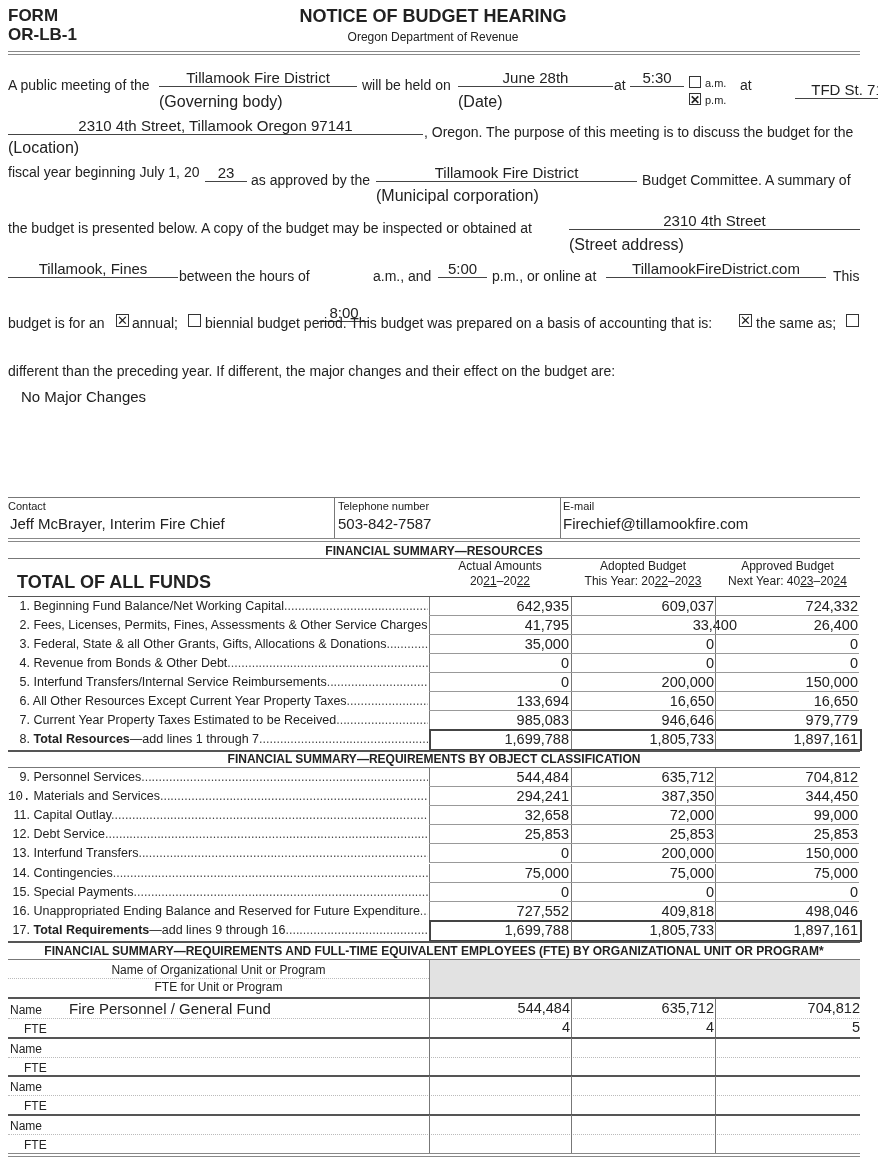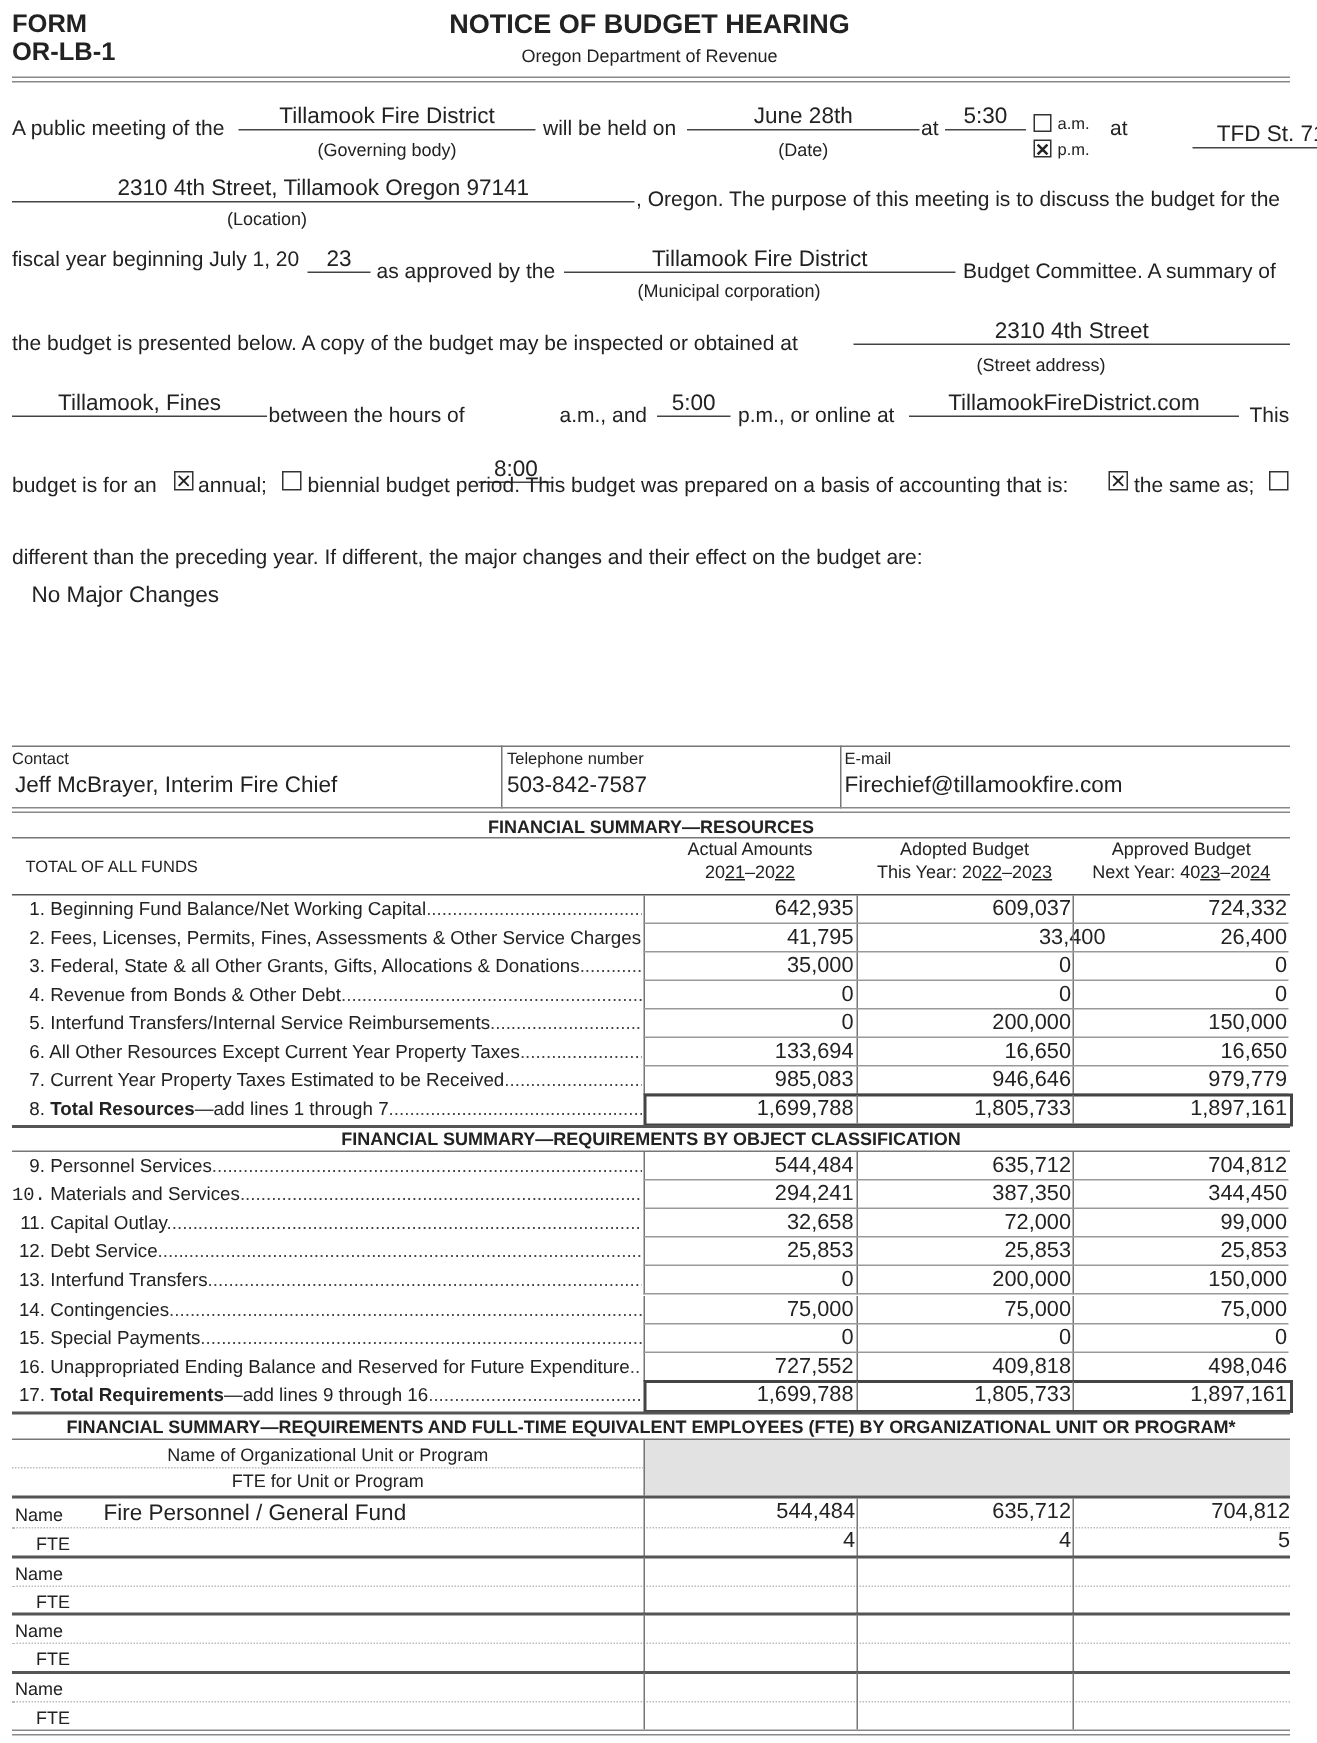--- a/index.html
+++ b/index.html
@@ -5,21 +5,21 @@
   html, body { margin:0; padding:0; background:#fff; }
   body { width:878px; height:1162px; position:relative; overflow:hidden;
          font-family:"Liberation Sans", sans-serif; color:#222; }
   .abs { position:absolute; }
   .form-id { left:8px; top:6px; font-weight:bold; font-size:17px; line-height:19px; color:#222; }
   .title { left:0; width:866px; top:6px; text-align:center; font-weight:bold; font-size:18px; }
   .subtitle { left:0; width:866px; top:30px; text-align:center; font-size:12px; }
   .dbl { left:8px; width:852px; border-top:1px solid #888; border-bottom:1px solid #888; height:2px; }
   .txt { font-size:14px; white-space:nowrap; }
   .fill { font-size:15px; text-align:center; border-bottom:1px solid #444; white-space:nowrap; }
-  .cap { font-size:12px; text-align:center; white-space:nowrap; }
+  .cap { font-size:16px; white-space:nowrap; }
   .cb { width:12px; height:12px; border:1px solid #333; font-size:12px; line-height:12px; text-align:center; box-sizing:border-box; }
   .cbx { width:13px; height:13px; border:1px solid #333; font-size:13px; line-height:12px; text-align:center; box-sizing:border-box; }
   .hline { height:0; border-top:1px solid #777; }
   .vline { width:0; border-left:1px solid #777; }
   .small { font-size:11px; }
   .sec { font-weight:bold; font-size:12px; text-align:center; white-space:nowrap; }
   .row-label { font-size:12.5px; white-space:nowrap; overflow:hidden; }
   .num { font-size:14.5px; text-align:right; white-space:nowrap; }
   .thick { border-top:2px solid #555; height:0; }
   .dots { color:#444; }
@@ -92,21 +92,21 @@
 <span class="abs small" style="left:8px; top:500px;">Contact</span>
 <span class="abs" style="left:10px; top:515px; font-size:15px;">Jeff McBrayer, Interim Fire Chief</span>
 <span class="abs small" style="left:338px; top:500px;">Telephone number</span>
 <span class="abs" style="left:338px; top:515px; font-size:15px;">503-842-7587</span>
 <span class="abs small" style="left:563px; top:500px;">E-mail</span>
 <span class="abs" style="left:563px; top:515px; font-size:15px;">Firechief@tillamookfire.com</span>
 <div class="abs dbl" style="left:8px; top:538px; width:852px;"></div>
 
 <div class="abs sec" style="left:8px; width:852px; top:544px;">FINANCIAL SUMMARY—RESOURCES</div>
 <div class="abs hline" style="left:8px; top:558px; width:852px;"></div>
-<div class="abs" style="left:17px; top:572px; font-weight:normal; font-size:11px;">TOTAL OF ALL FUNDS</div>
+<div class="abs" style="left:17px; top:572px; font-weight:bold; font-size:18px;">TOTAL OF ALL FUNDS</div>
 
 <div class="abs" style="left:429px; top:559px; width:142px; text-align:center; font-size:12px; line-height:15px;">
   <div>Actual Amounts</div>
   <div><span>20</span><span style="text-decoration:underline;">21</span><span>–20</span><span style="text-decoration:underline;">22</span></div>
 </div>
 <div class="abs" style="left:571px; top:559px; width:144px; text-align:center; font-size:12px; line-height:15px;">
   <div>Adopted Budget</div>
   <div><span>This Year: 20</span><span style="text-decoration:underline;">22</span><span>–20</span><span style="text-decoration:underline;">23</span></div>
 </div>
 <div class="abs" style="left:715px; top:559px; width:145px; text-align:center; font-size:12px; line-height:15px;">

